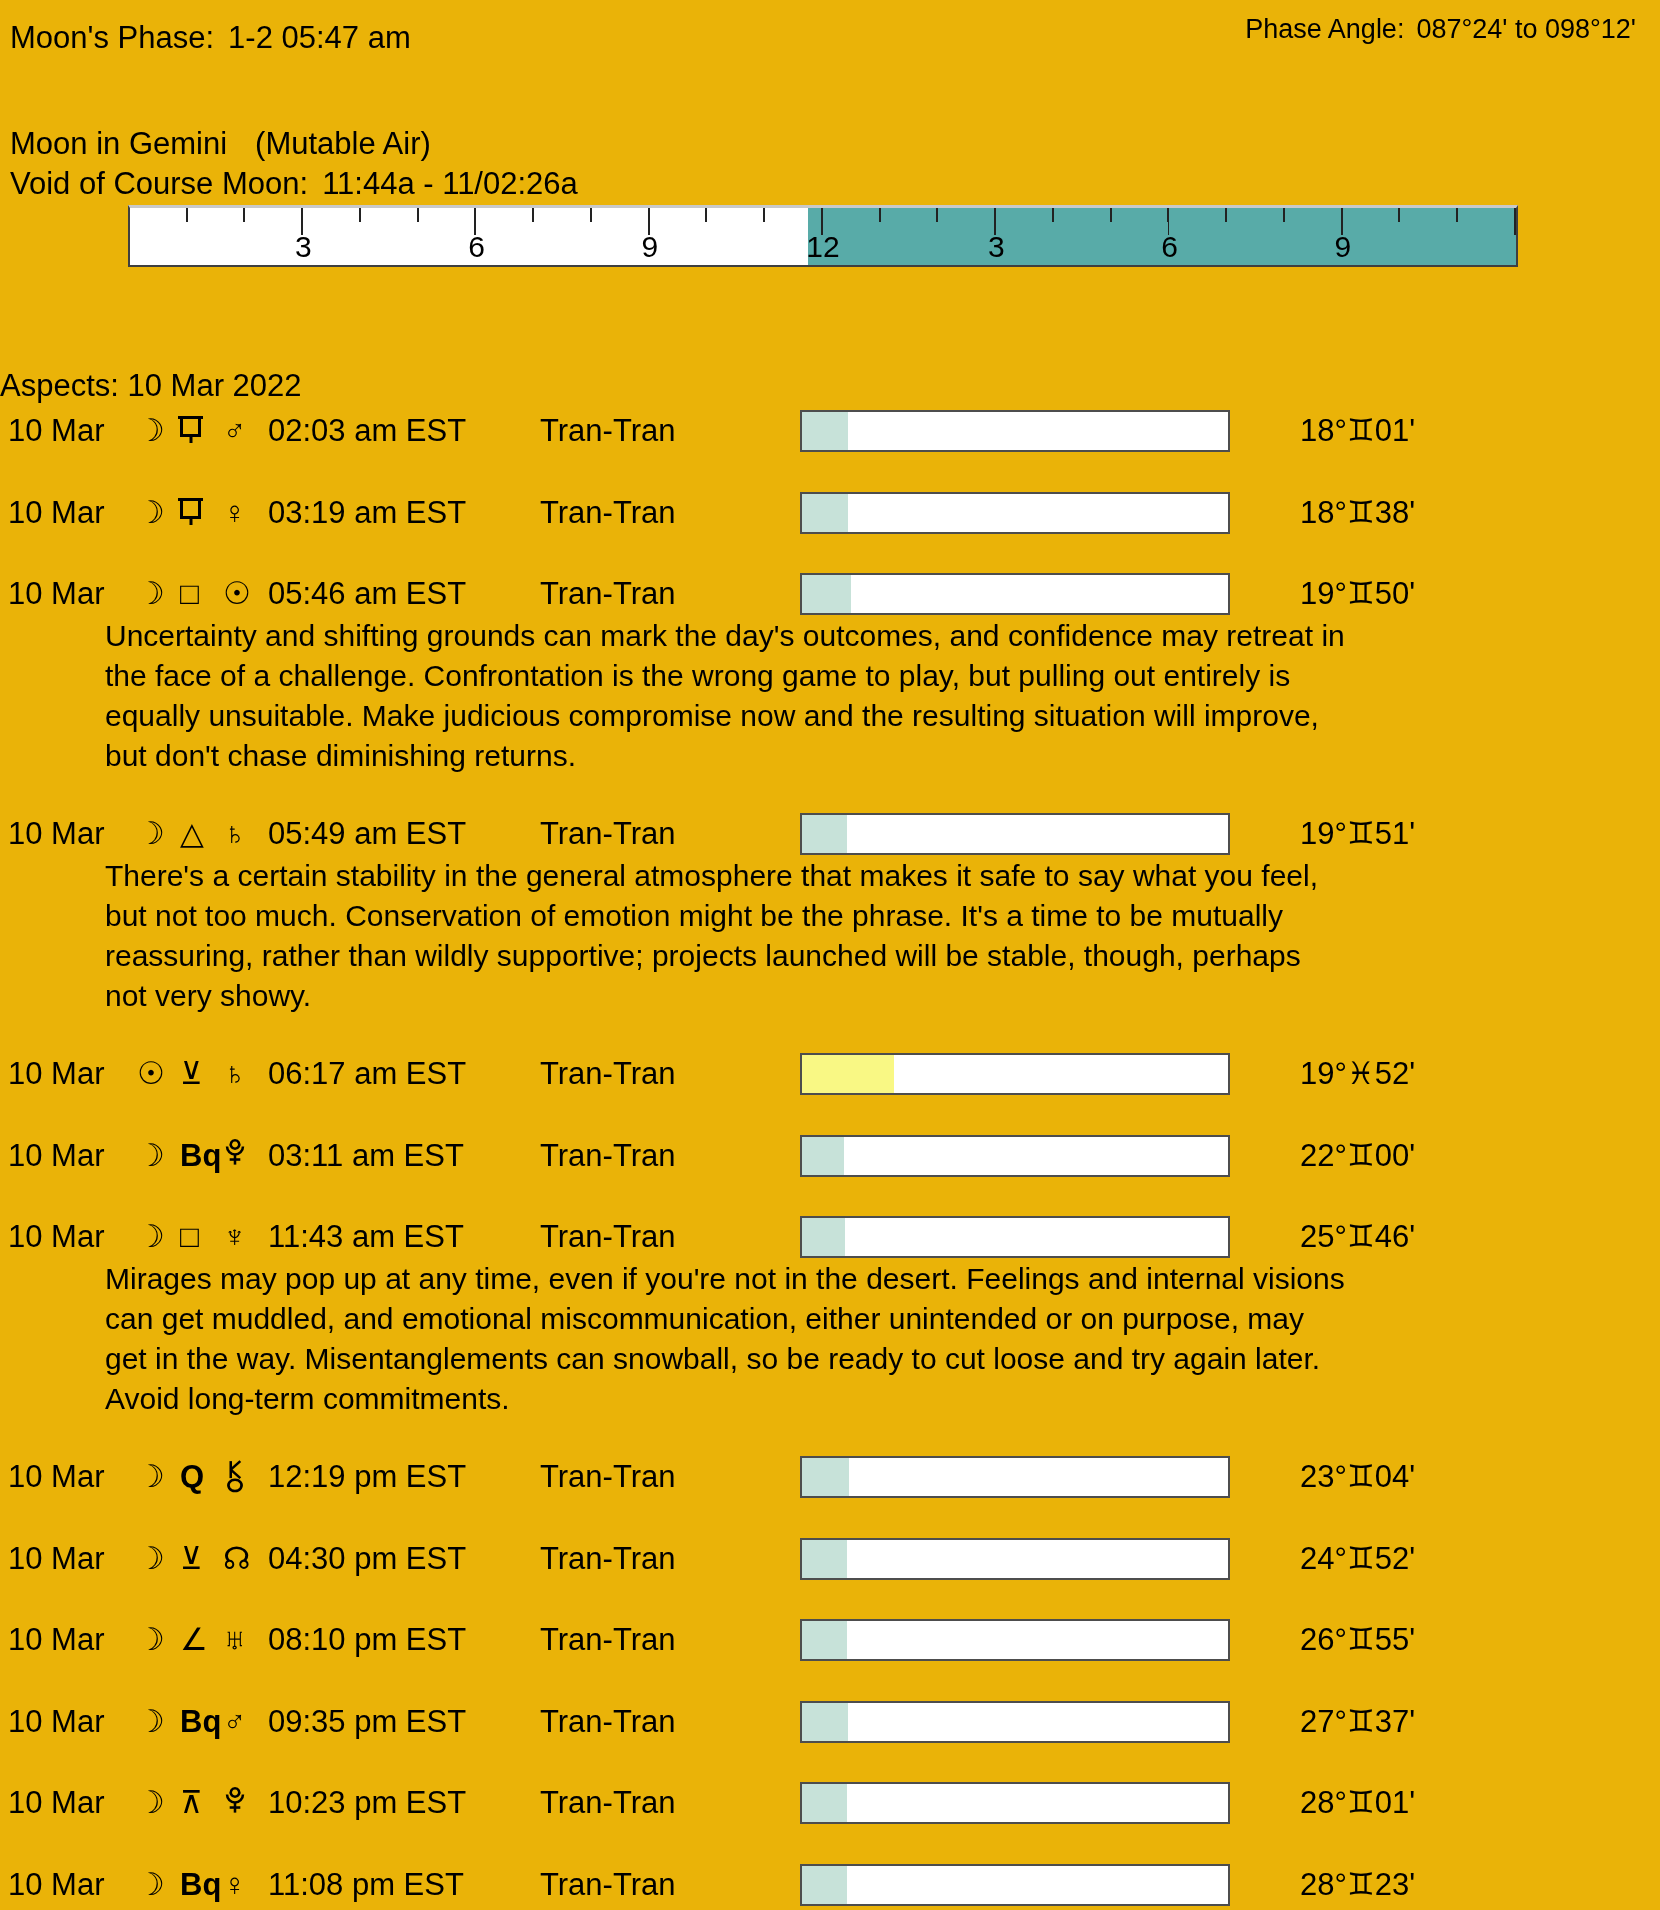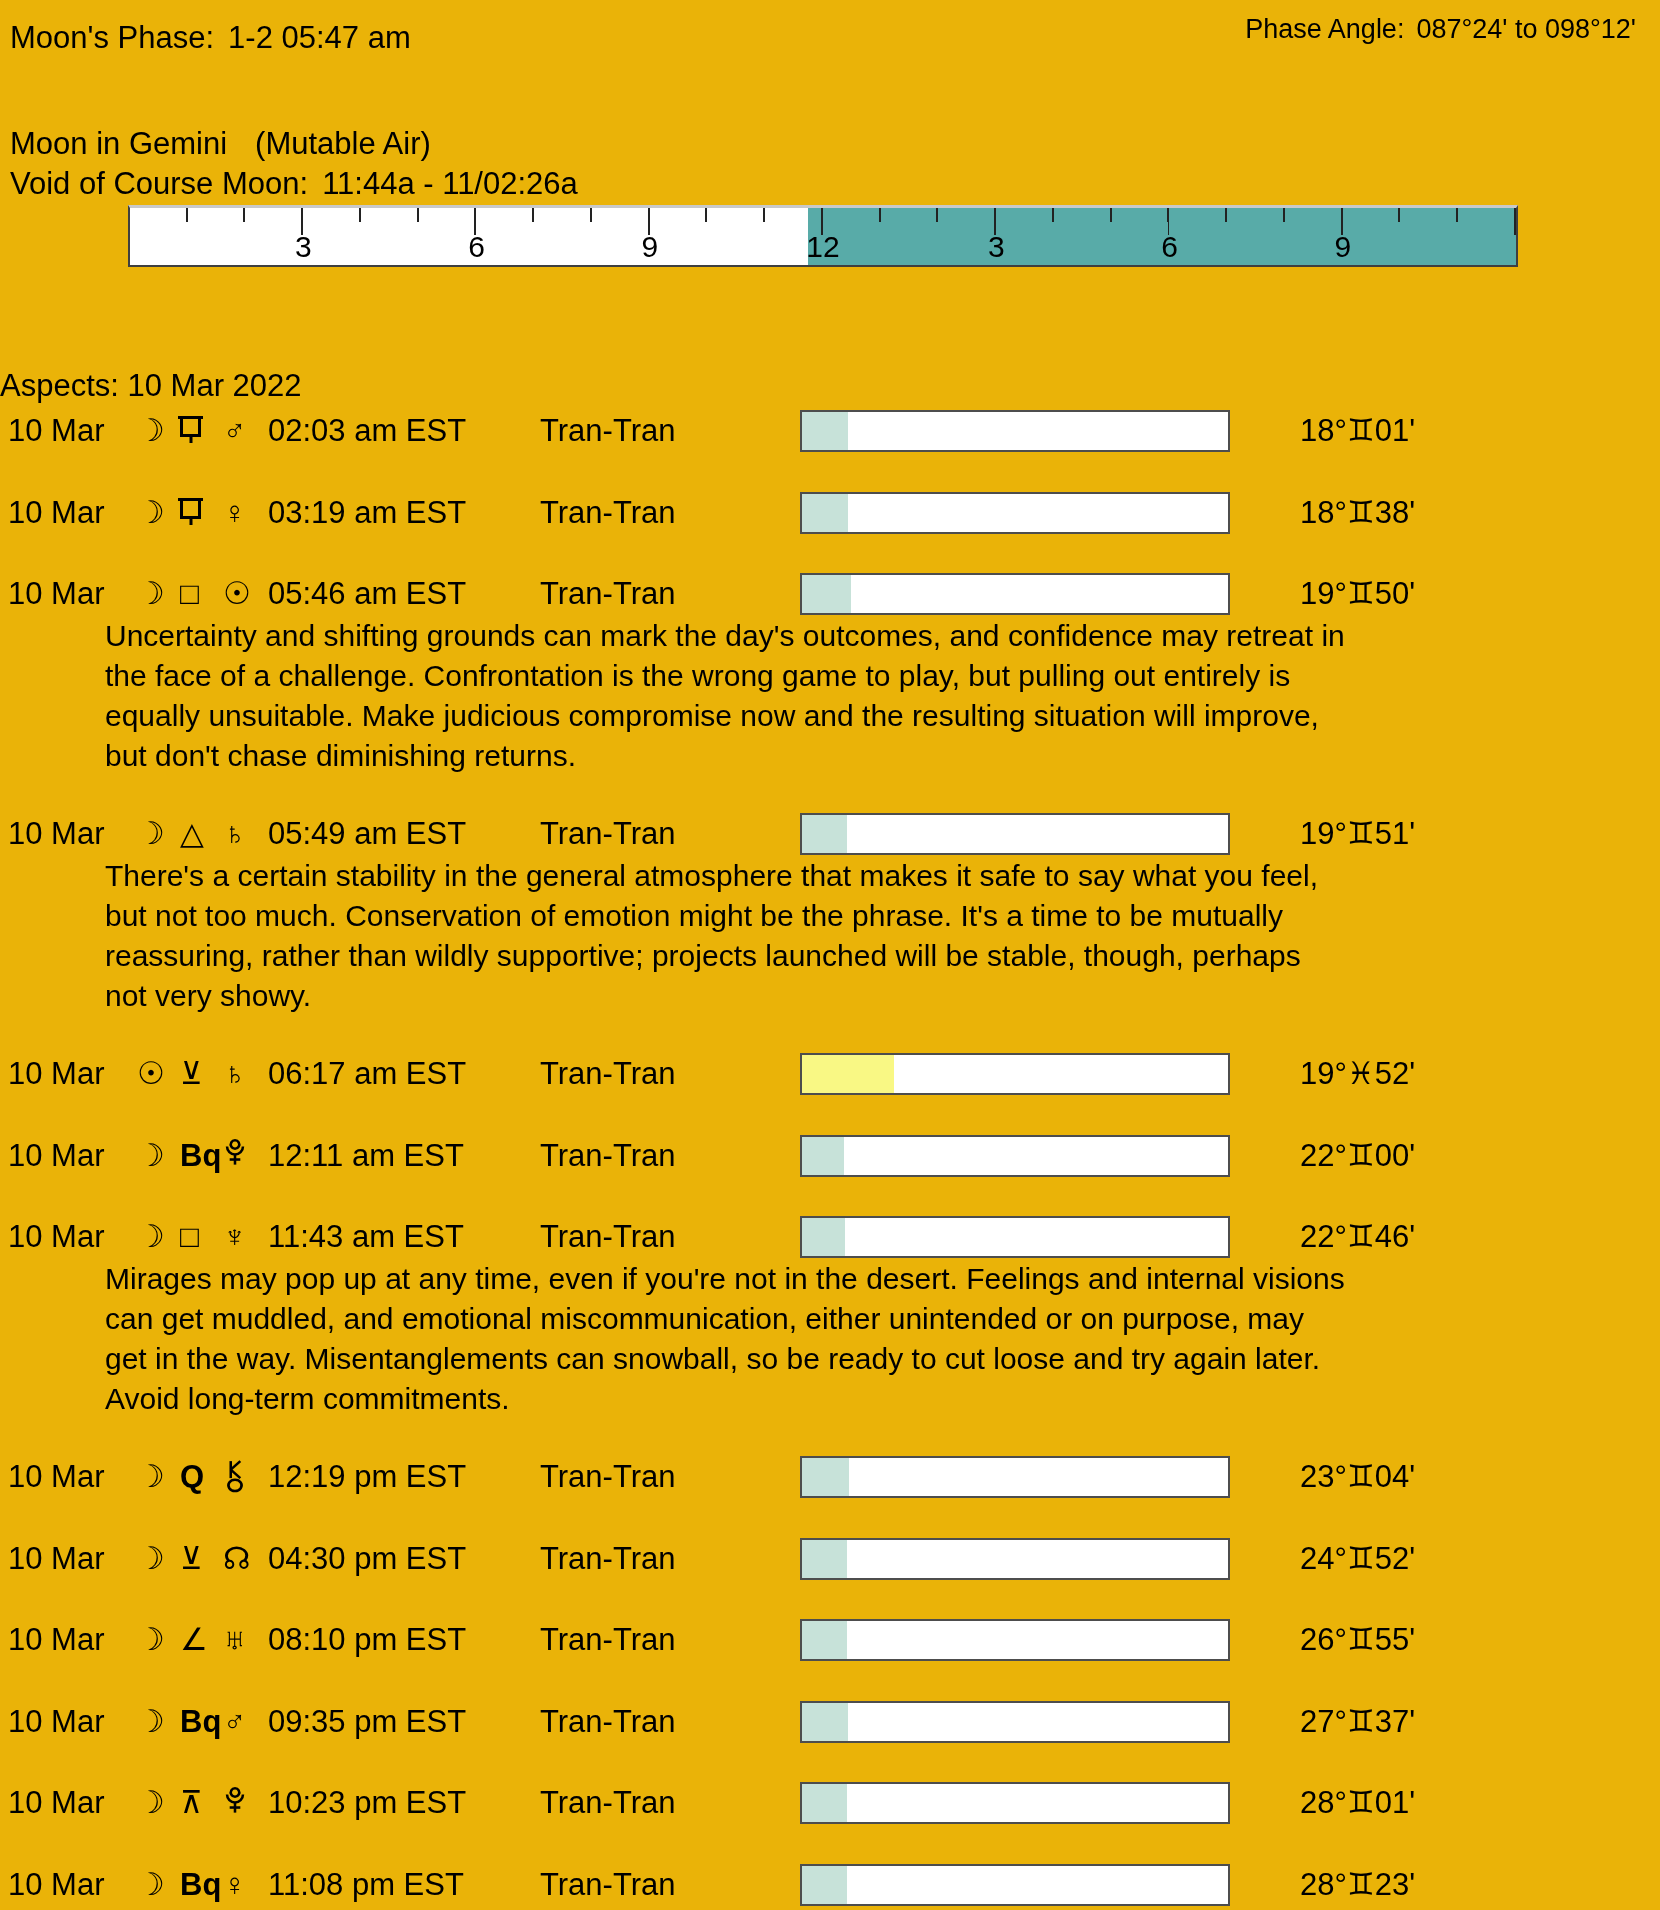--- a/index.html
+++ b/index.html
@@ -148,38 +148,38 @@
       <div class="arow" style="top: 1133.5px;">
       <span class="cell c-date">10 Mar</span>
       <span class="cell c-p1">☽</span>
       <span class="cell c-asp asp-q">Bq</span>
       <span class="cell c-p2"><svg viewBox="0 0 22 32" width="24" height="34" class="gsvg">
             <path d="M11 3 a4 4 0 1 0 0.01 0" fill="none" stroke="#000" stroke-width="2.4"></path>
             <path d="M3.5 9 A7.5 7.5 0 0 0 18.5 9" fill="none" stroke="#000" stroke-width="2.4"></path>
             <path d="M11 16.5 V26" fill="none" stroke="#000" stroke-width="2.4"></path>
             <path d="M6 21.2 H16" fill="none" stroke="#000" stroke-width="2.4"></path>
           </svg></span>
-      <span class="cell c-time">12:11 am EST</span>
+      <span class="cell c-time">03:11 am EST</span>
       <span class="cell c-type">Tran-Tran</span>
       <span class="bar">
           <span class="bar-fill" style="width: 9.8%; background: rgb(199, 226, 217);"></span>
         </span>
       <span class="cell c-deg">22°♊00'</span>
     </div>
       <div class="arow" style="top: 1215px;">
       <span class="cell c-date">10 Mar</span>
       <span class="cell c-p1">☽</span>
       <span class="cell c-asp">□</span>
       <span class="cell c-p2">♆</span>
       <span class="cell c-time">11:43 am EST</span>
       <span class="cell c-type">Tran-Tran</span>
       <span class="bar">
           <span class="bar-fill" style="width: 10.2%; background: rgb(199, 226, 217);"></span>
         </span>
-      <span class="cell c-deg">22°♊46'</span>
+      <span class="cell c-deg">25°♊46'</span>
     </div>
       <div class="note" style="top: 1259px;">Mirages may pop up at any time, even if you're not in the desert. Feelings and internal visions
 can get muddled, and emotional miscommunication, either unintended or on purpose, may
 get in the way. Misentanglements can snowball, so be ready to cut loose and try again later.
 Avoid long-term commitments.</div>
       <div class="arow" style="top: 1455px;">
       <span class="cell c-date">10 Mar</span>
       <span class="cell c-p1">☽</span>
       <span class="cell c-asp asp-q">Q</span>
       <span class="cell c-p2"><svg viewBox="0 0 22 32" width="24" height="34" class="gsvg">

